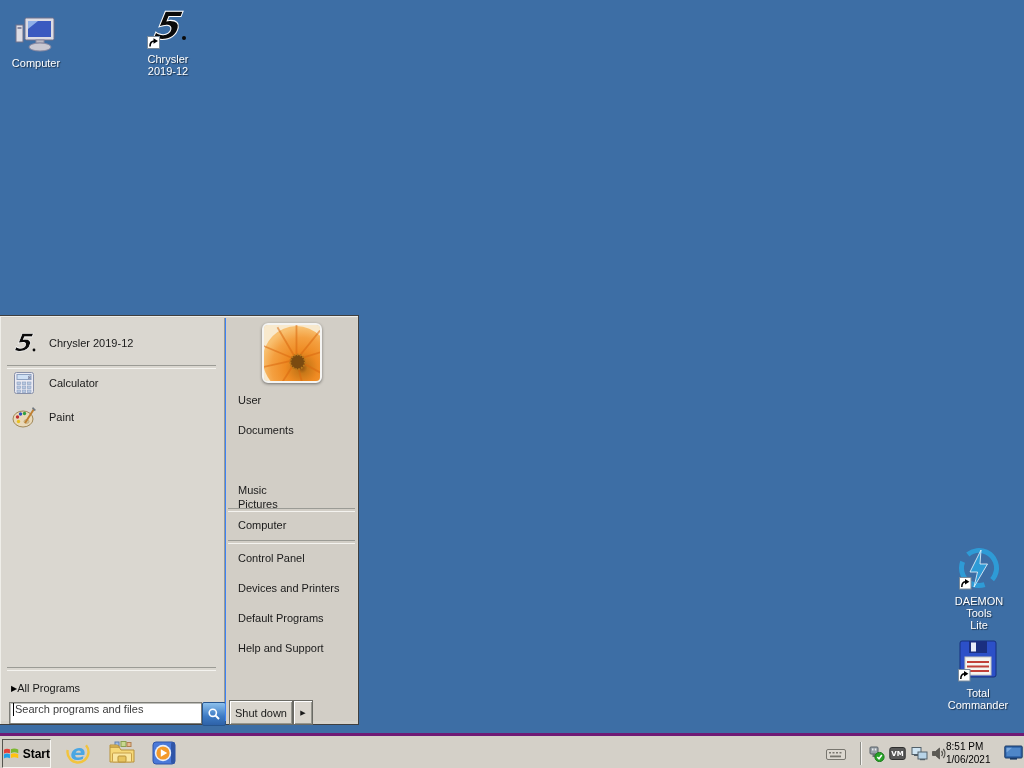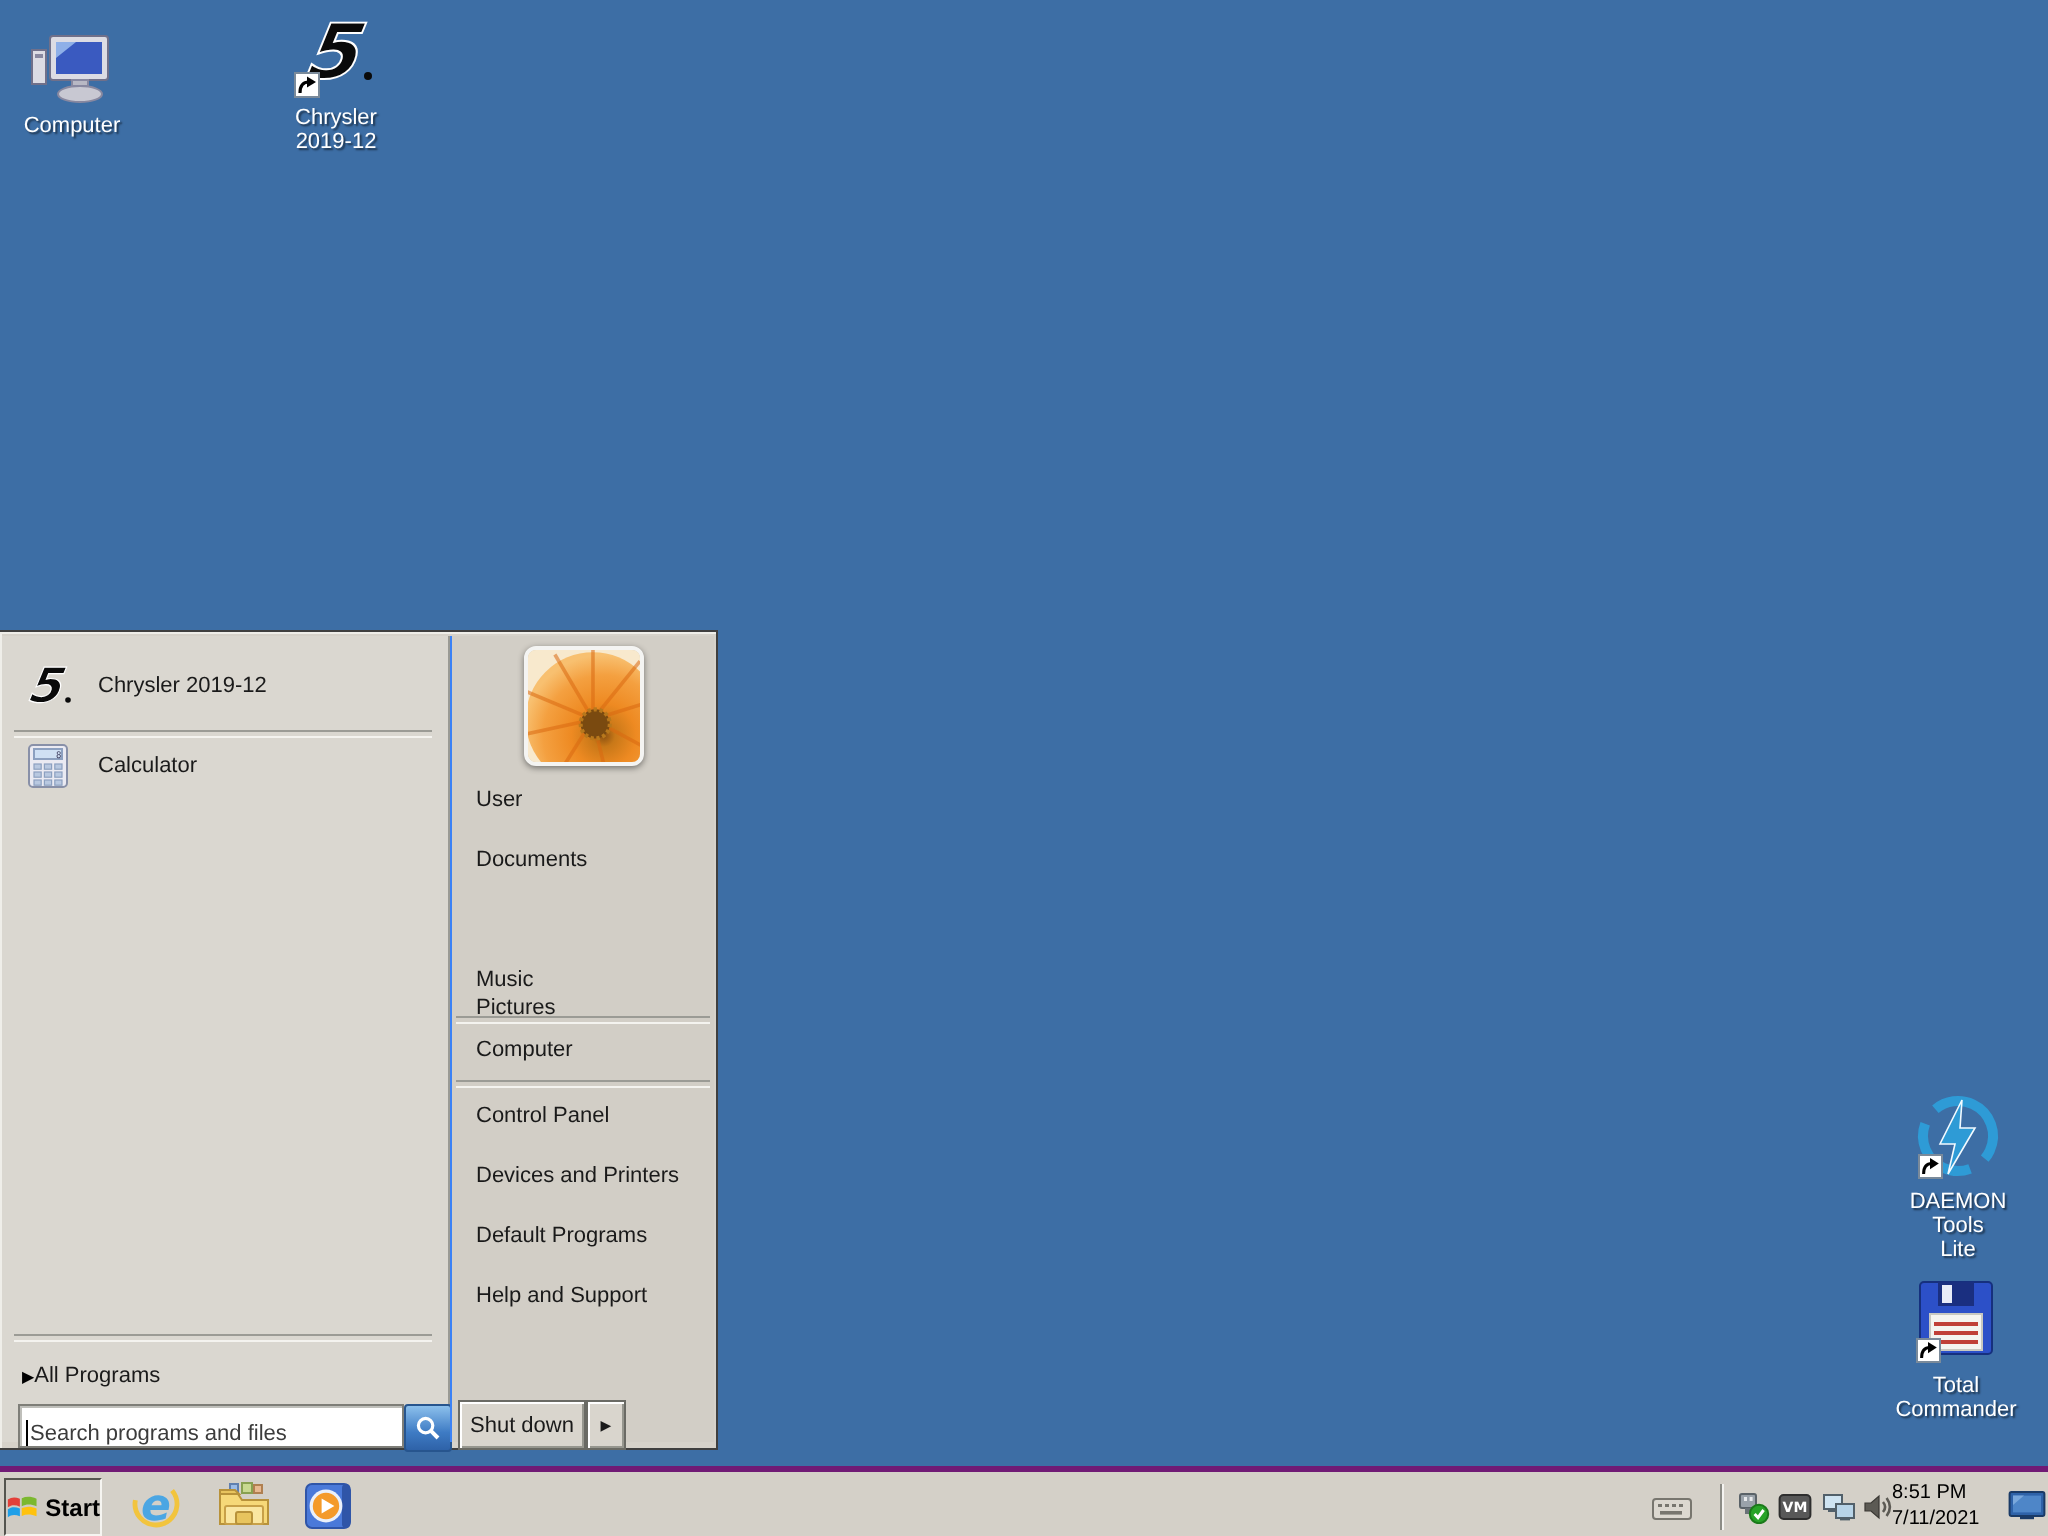--- a/index.html
+++ b/index.html
@@ -37,21 +37,21 @@
   .sm-ritem{position:absolute;left:0;right:0;height:24px;line-height:24px;padding-left:12px;cursor:default;}
 
   #allprog{position:absolute;left:0;right:2px;top:355px;height:30px;display:flex;align-items:center;cursor:default;}
   #allprog .tri{margin-left:10px;font-size:8px;color:#000;}
   #allprog .txt{}
 
   #searchbox{
     position:absolute;left:8px;top:384px;width:188px;height:20px;
     background:#fff;border:1px solid #7E7E78;
     box-shadow:inset 1px 1px 0 #BFBFBA;
-    display:flex;align-items:flex-end;padding-left:3px;
+    display:flex;align-items:flex-start;padding-left:3px;
   }
   #searchbox .caret{display:inline-block;width:1px;height:13px;background:#000;margin-right:1px;}
   #searchbox .ph{color:#3C3C3C;}
   #searchbtn{
     position:absolute;left:201px;top:384px;width:22px;height:22px;
     background:linear-gradient(#8CC0EC,#3E7BC4 60%,#2E62A8);
     border:1px solid #27558E;border-radius:2px;
     display:flex;align-items:center;justify-content:center;cursor:pointer;
   }
   .btn3d{
@@ -204,20 +204,35 @@
                 <rect x="15.4" y="15" width="3.6" height="2.6"></rect>
               <rect x="5" y="19" width="3.6" height="2.6"></rect>
                 <rect x="10.2" y="19" width="3.6" height="2.6"></rect>
                 <rect x="15.4" y="19" width="3.6" height="2.6"></rect>
             </g>
           </svg>
         </span>
         <span class="txt">Calculator</span>
       </div>
 
+      <div class="sm-item" style="top:82px;">
+        <span class="ico">
+          <svg width="25" height="24" viewBox="0 0 25 24">
+            <ellipse cx="11" cy="14" rx="10" ry="8" fill="#E9D9B9" stroke="#A08858"></ellipse>
+            <ellipse cx="14.5" cy="16.5" rx="2.6" ry="2" fill="#D2C29A" stroke="#B0986C" stroke-width="0.5"></ellipse>
+            <circle cx="5.5" cy="12" r="1.7" fill="#C03030"></circle>
+            <circle cx="8.5" cy="9" r="1.7" fill="#3050C0"></circle>
+            <circle cx="12.5" cy="8.5" r="1.7" fill="#30A040"></circle>
+            <circle cx="6.5" cy="16.5" r="1.7" fill="#E8C020"></circle>
+            <line x1="13" y1="18" x2="22" y2="4" stroke="#C08030" stroke-width="2"></line>
+            <path d="M21 2 L24 5 L22.5 6 L20 3.5 Z" fill="#707880"></path>
+          </svg>
+        </span>
+        <span class="txt">Paint</span>
+      </div>
 
       <div class="hsep" style="left:6px;right:8px;top:349px;"></div>
 
       <div id="allprog">
         <span class="tri">▶</span>
         <span class="txt">All Programs</span>
       </div>
 
       <div id="searchbox">
         <span class="caret"></span>
@@ -391,21 +406,21 @@
     <div class="trayico" style="left:931px;">
       <svg width="17" height="15" viewBox="0 0 17 15">
         <path d="M1.5 5.5 L4.5 5.5 L8.5 2 L8.5 13 L4.5 9.5 L1.5 9.5 Z" fill="#5C5A54" stroke="#3A3834" stroke-width="0.6"></path>
         <path d="M10.5 5 Q12.6 7.5 10.5 10" fill="none" stroke="#5C5A54" stroke-width="1.3"></path>
         <path d="M12.3 3 Q15.6 7.5 12.3 12" fill="none" stroke="#5C5A54" stroke-width="1.3"></path>
       </svg>
     </div>
 
     <div id="clock">
       <div>8:51 PM</div>
-      <div>7/11/2021</div>
+      <div>1/06/2021</div>
     </div>
 
     <div class="trayico" style="left:1004px;top:9px;">
       <svg width="19" height="16" viewBox="0 0 19 16">
         <rect x="0.8" y="1" width="17.4" height="12" rx="1" fill="#2E62A8" stroke="#1A3A66"></rect>
         <rect x="2.5" y="2.8" width="14" height="8.4" fill="#4E86C8"></rect>
         <path d="M2.5 2.8 L8 2.8 L2.5 7.5 Z" fill="#7AA8DC"></path>
         <rect x="6" y="13" width="7" height="1.6" fill="#1A3A66"></rect>
       </svg>
     </div>

